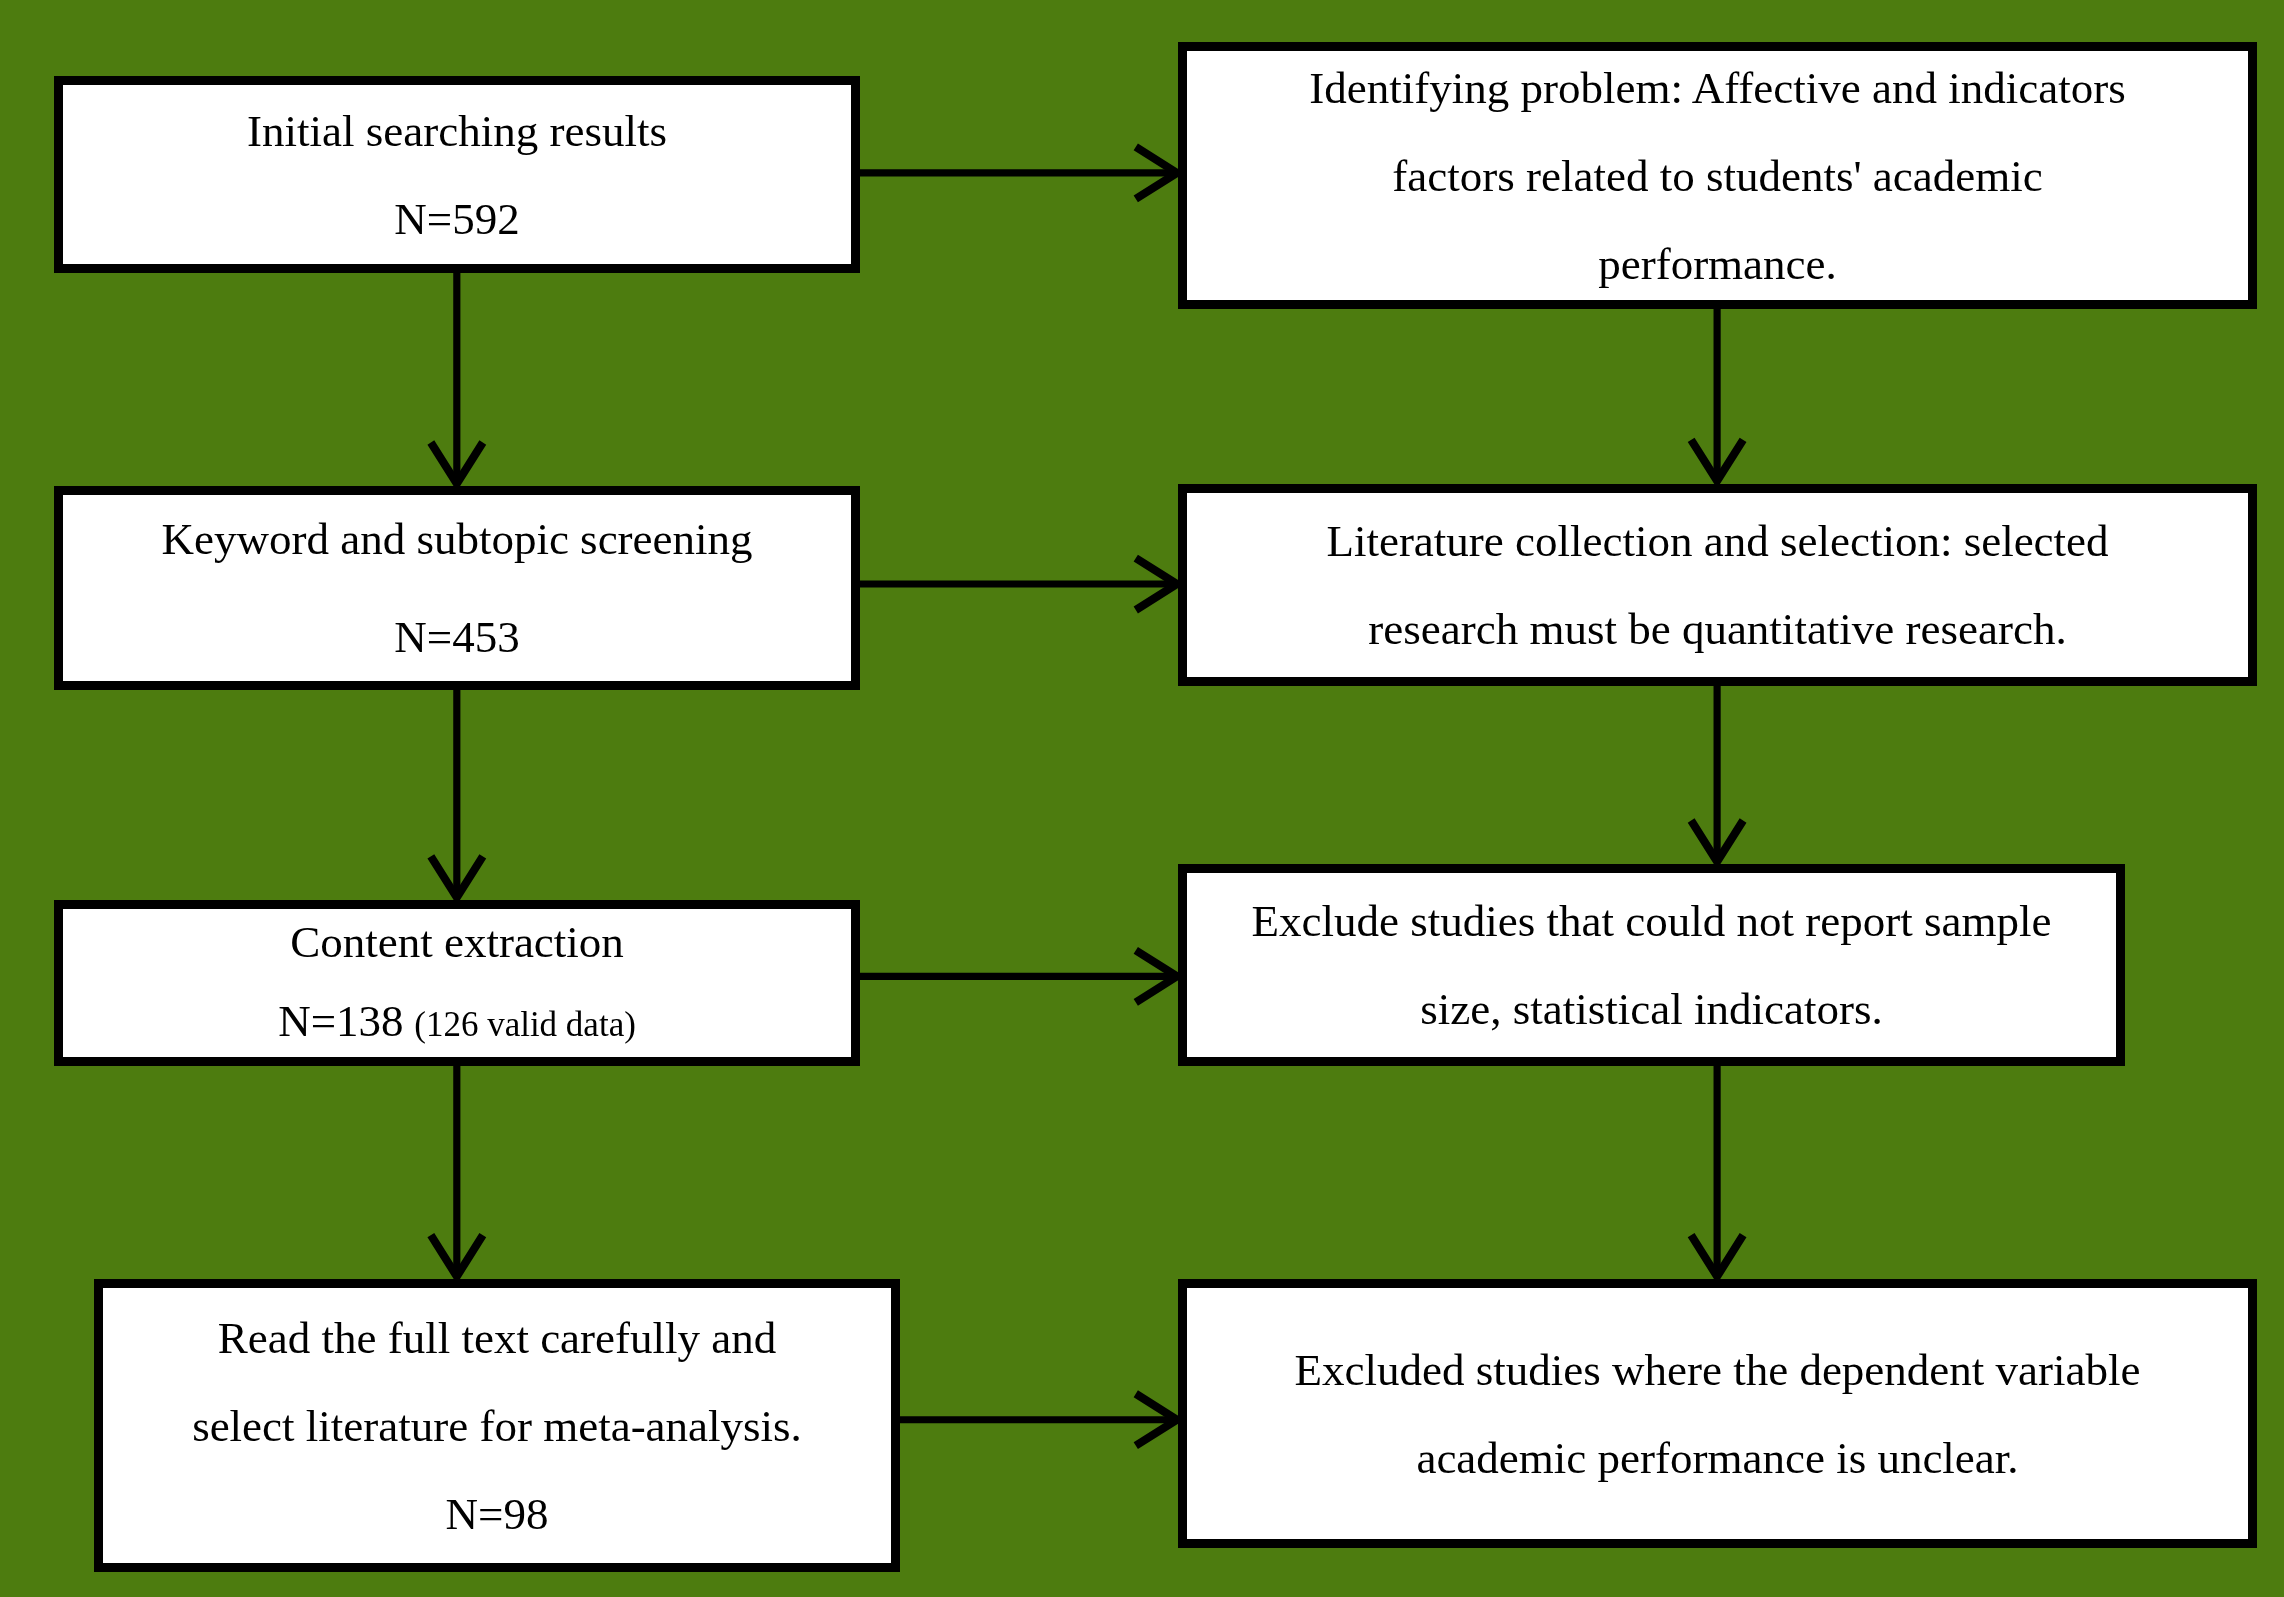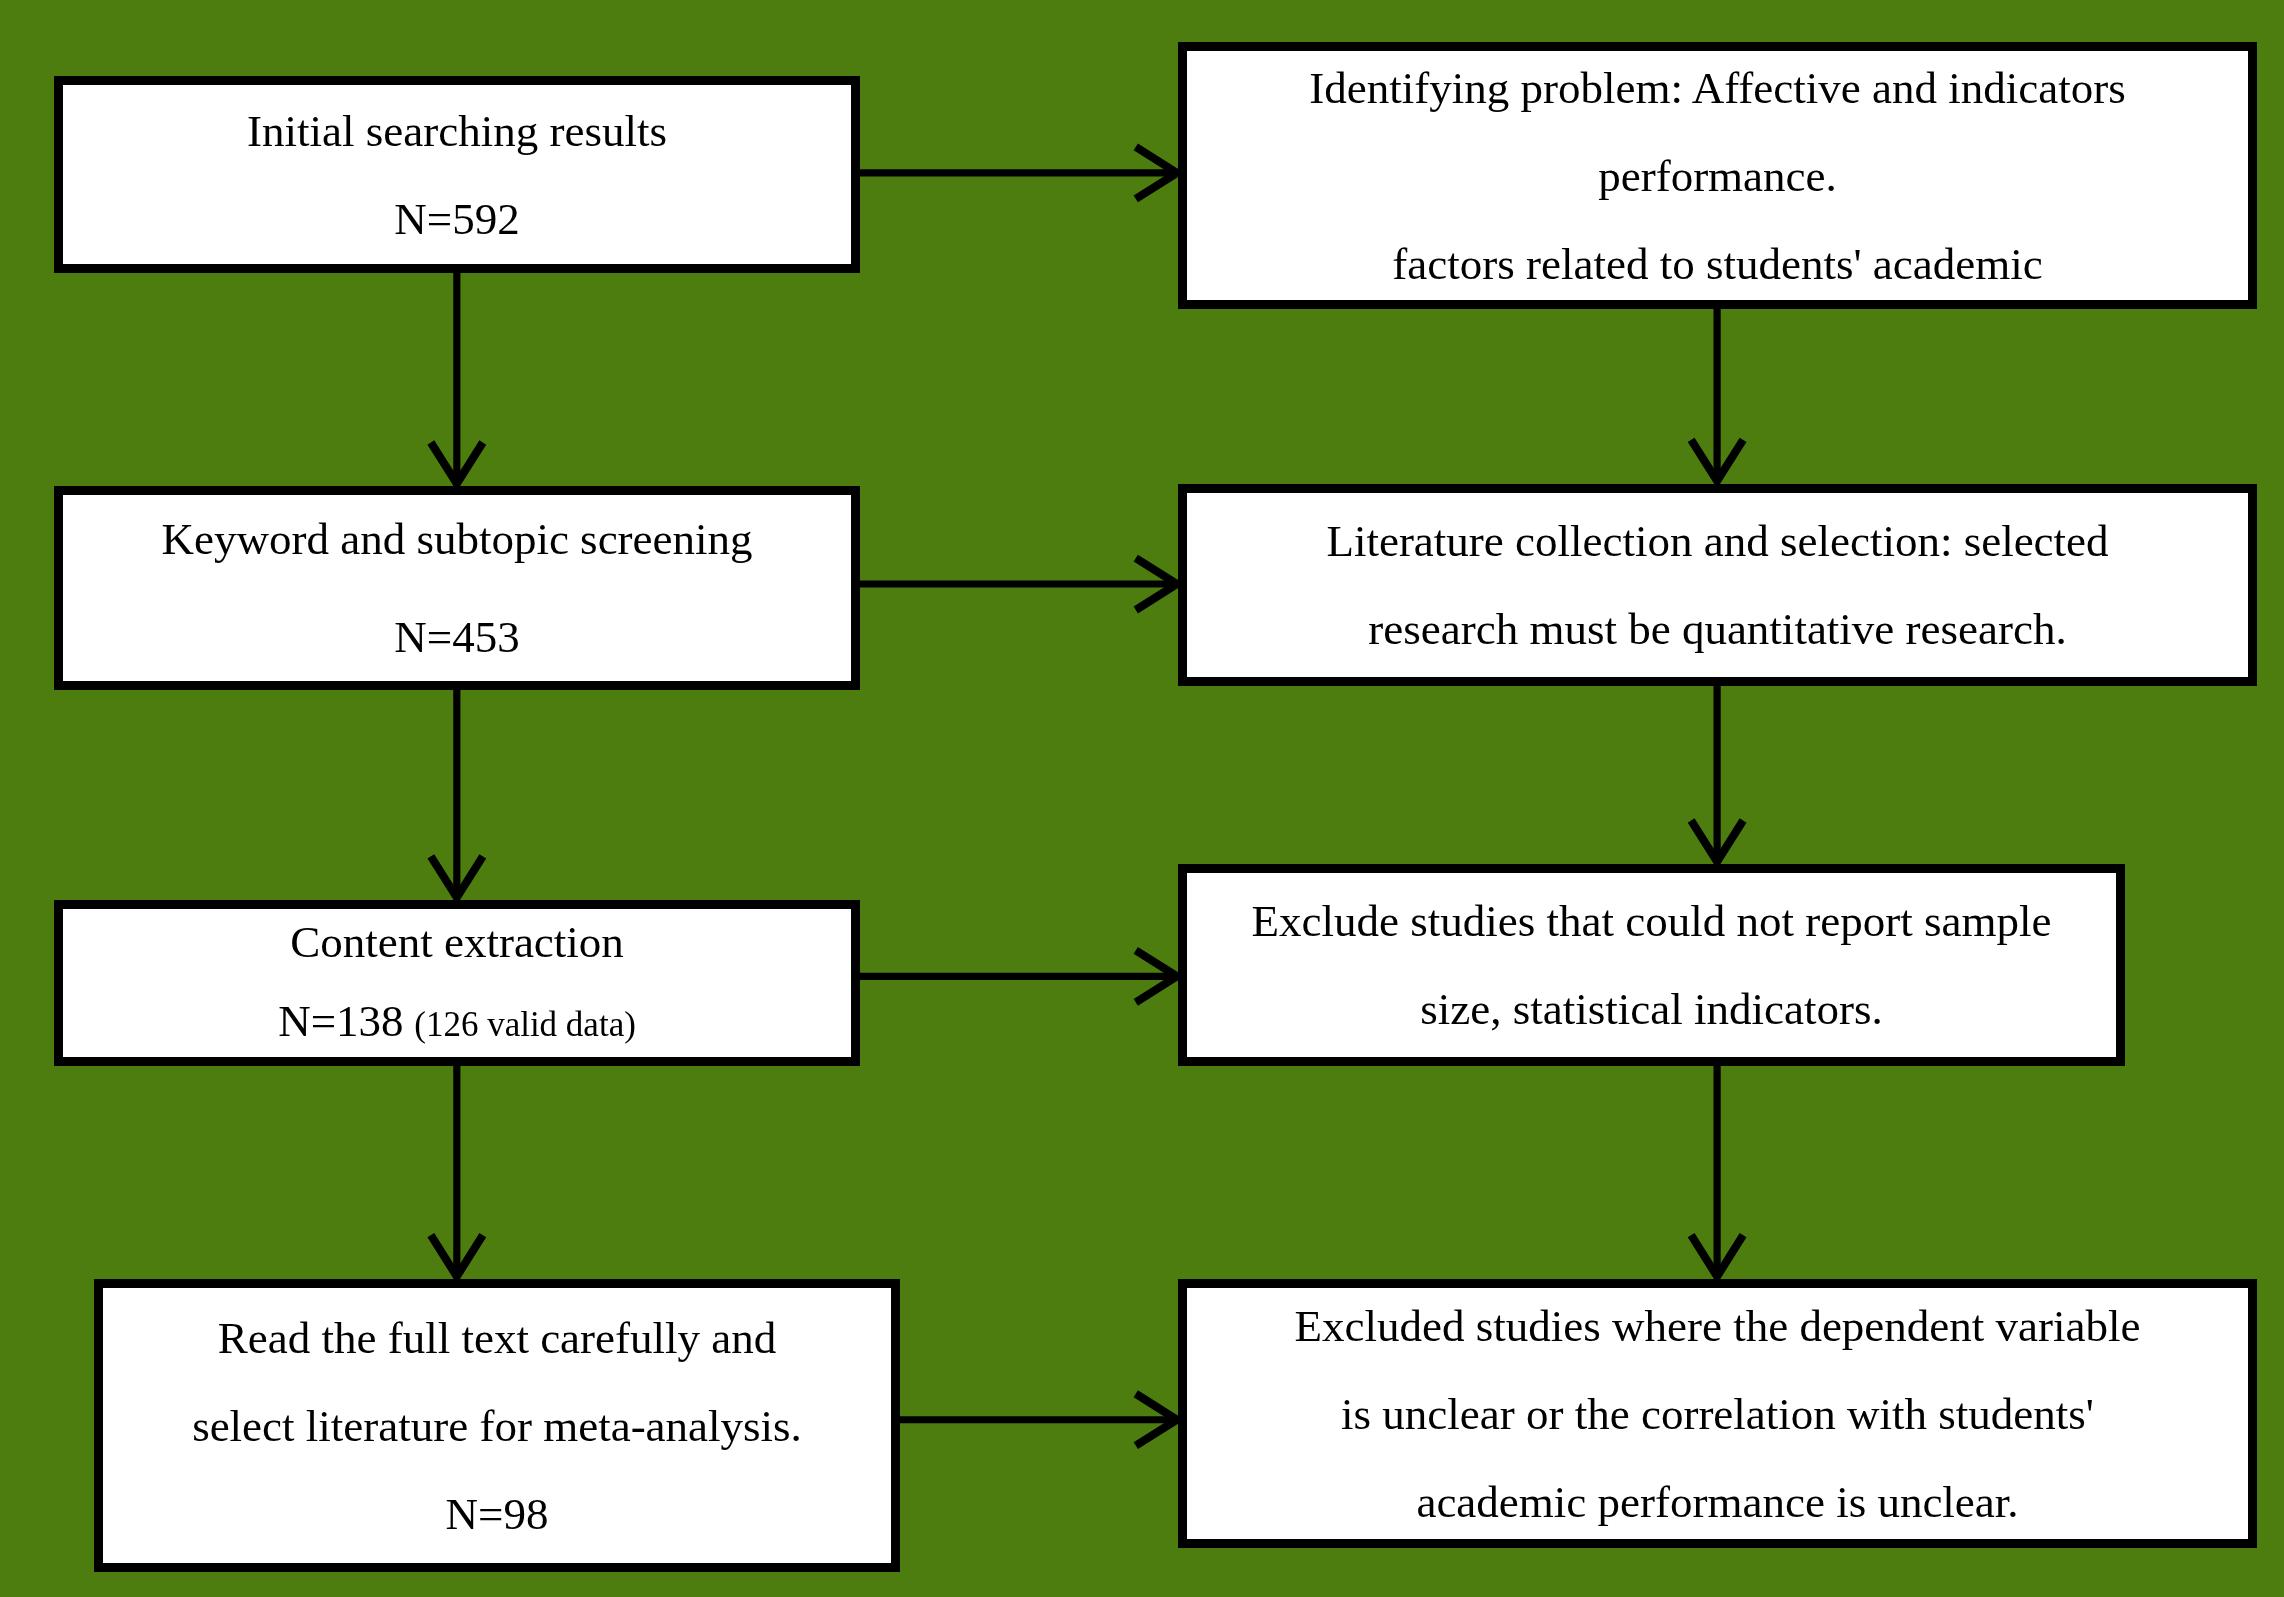--- a/index.html
+++ b/index.html
@@ -130,34 +130,33 @@
   </div>
 
   <div class="box l4">
     <div class="line">Read the full text carefully and</div>
     <div class="line">select literature for meta-analysis.</div>
     <div class="line">N=98</div>
   </div>
 
   <div class="box r1">
     <div class="line">Identifying problem: Affective and indicators</div>
+    <div class="line">factors related to students' academic</div>
     <div class="line">performance.</div>
-    <div class="line">factors related to students' academic</div>
   </div>
 
   <div class="box r2">
     <div class="line">Literature collection and selection: selected</div>
     <div class="line">research must be quantitative research.</div>
   </div>
 
   <div class="box r3">
     <div class="line">Exclude studies that could not report sample</div>
     <div class="line">size, statistical indicators.</div>
   </div>
 
   <div class="box r4">
     <div class="line">Excluded studies where the dependent variable</div>
-    <div class="line">is unclear or the correlation with students'</div>
     <div class="line">academic performance is unclear.</div>
   </div>
 
 </div>
 
 
 </body></html>

